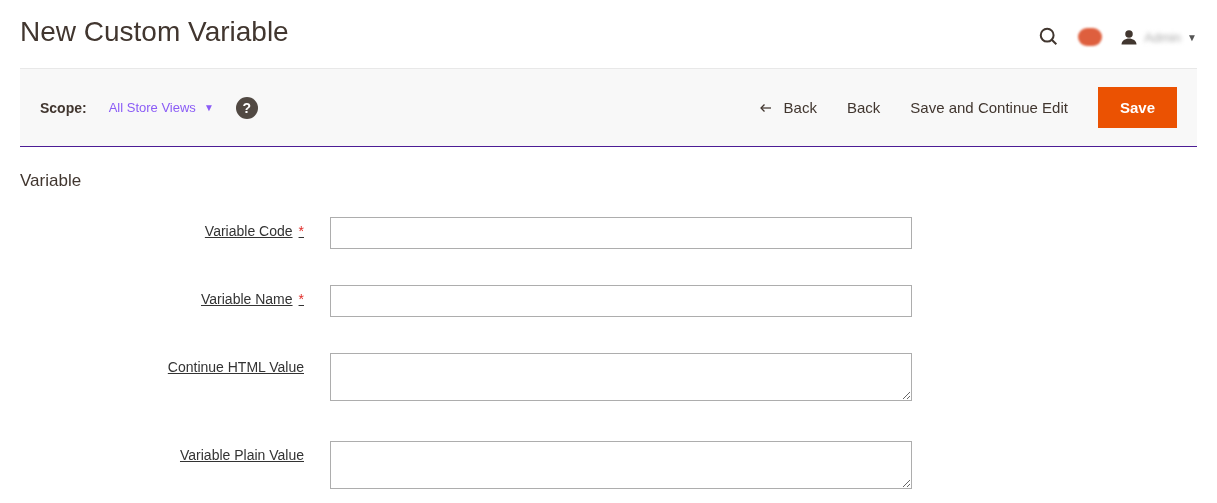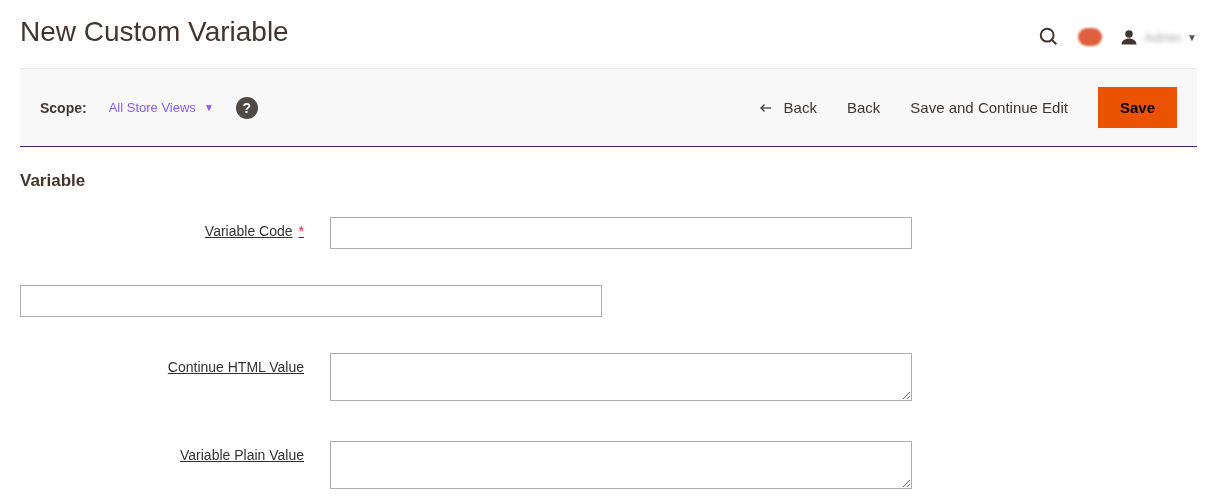--- a/index.html
+++ b/index.html
@@ -16,24 +16,24 @@
 
     .toolbar { background: #f8f8f8; border-top: 1px solid #e8e8e8; border-bottom: 1px solid #4c1d95; padding: 18px 20px; display: flex; align-items: center; justify-content: space-between; margin: 12px 20px 0 20px; }
     .toolbar-left { display: flex; align-items: center; gap: 22px; }
     .scope-label { font-weight: 600; font-size: 14px; color: #41362f; }
     .scope-select { display: inline-flex; align-items: center; gap: 8px; font-size: 13px; color: #8b5cf6; cursor: pointer; }
     .scope-arrow { font-size: 10px; }
     .help-icon { width: 22px; height: 22px; border-radius: 50%; background: #514943; color: #fff; display: inline-flex; align-items: center; justify-content: center; font-size: 14px; font-weight: 700; cursor: pointer; }
 
     .toolbar-right { display: flex; align-items: center; gap: 30px; }
     .btn-link { display: inline-flex; align-items: center; gap: 10px; font-size: 15px; color: #41362f; cursor: pointer; background: none; border: none; font-weight: 500; }
-    .btn-primary { background: #eb5202; color: #000000; font-size: 15px; padding: 12px 22px; border: none; cursor: pointer; font-weight: 600; }
+    .btn-primary { background: #eb5202; color: #ffffff; font-size: 15px; padding: 12px 22px; border: none; cursor: pointer; font-weight: 600; }
 
     .section { padding: 24px 20px 0 20px; }
-    .section-title { font-size: 17px; color: #41362f; margin-bottom: 26px; font-weight: 700; }
+    .section-title { font-size: 17px; color: #41362f; margin-bottom: 26px; font-weight: 400; }
 
     .form-row { display: flex; align-items: flex-start; margin-bottom: 36px; }
     .field-label { width: 310px; text-align: right; padding-right: 26px; padding-top: 6px; font-size: 14px; color: #333; text-decoration: underline; }
     .req { color: #e02b27; margin-left: 6px; }
     .field-control { width: 582px; }
     .text-input { width: 100%; height: 32px; border: 1px solid #adadad; padding: 4px 8px; font-size: 14px; }
     .textarea-input { width: 100%; height: 48px; border: 1px solid #adadad; padding: 6px 8px; font-size: 14px; resize: both; }
   </style>
 </head>
 <body>
@@ -94,20 +94,23 @@
   <div class="form-row">
     <label class="field-label">
       <span>Variable Code</span><span class="req">*</span>
     </label>
     <div class="field-control">
       <input type="text" class="text-input" value="" style="">
     </div>
   </div>
 
   <div class="form-row">
+    <label class="field-label">
+      <span>Variable Name</span><span class="req">*</span>
+    </label>
     <div class="field-control">
       <input type="text" class="text-input" value="" style="">
     </div>
   </div>
 
   <div class="form-row">
     <label class="field-label">
       <span>Continue HTML Value</span>
     </label>
     <div class="field-control">

